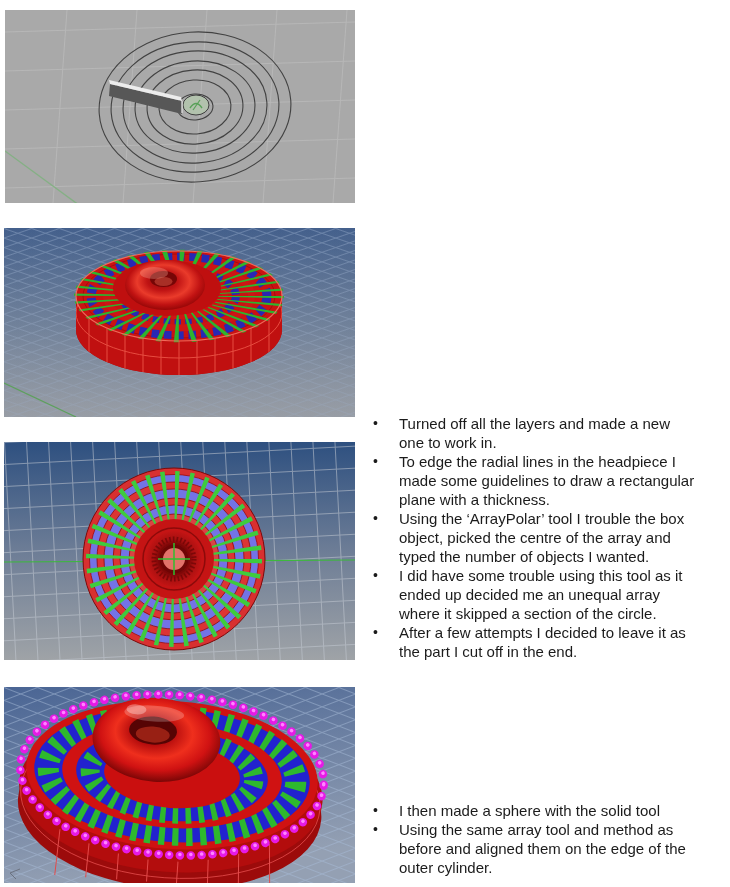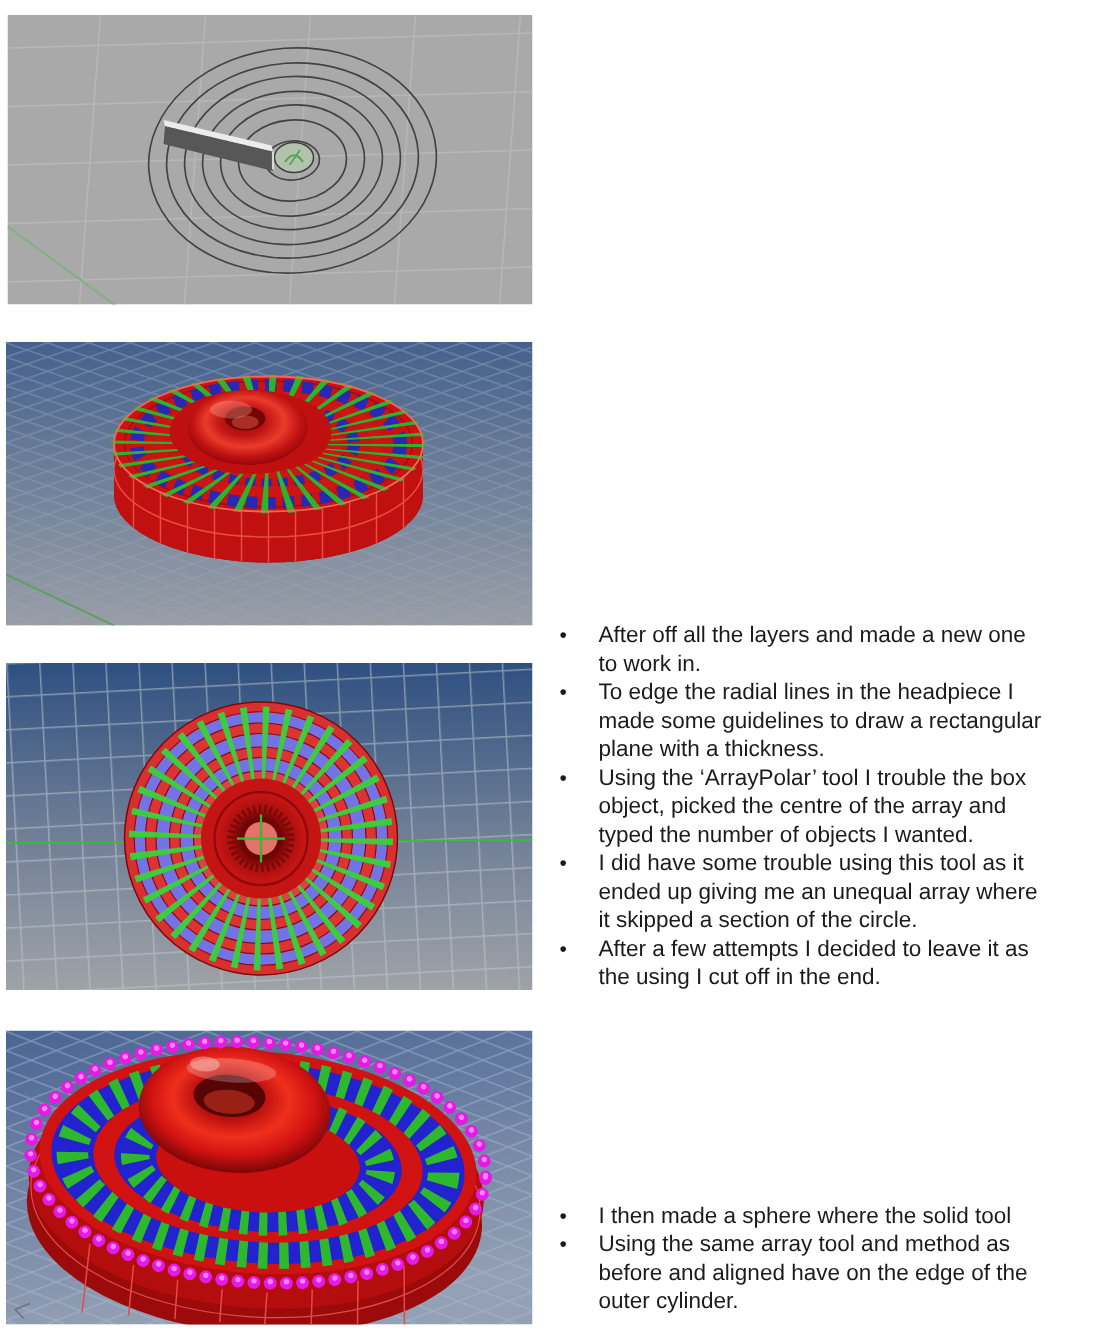--- a/index.html
+++ b/index.html
@@ -255,44 +255,44 @@
       <g stroke="#6b7280" stroke-width="1">
         <line x1="6" y1="186" x2="16" y2="182"></line>
         <line x1="6" y1="186" x2="12" y2="192"></line>
       </g>
     </svg>
   </figure>
 
   <ul class="notes notes1">
     <li>
       <span class="blt">•</span>
-      <span class="txt">After off all the layers and made a new one to work in.</span>
+      <span class="txt">Turned off all the layers and made a new one to work in.</span>
     </li>
     <li>
       <span class="blt">•</span>
       <span class="txt">To edge the radial lines in the headpiece I made some guidelines to draw a rectangular plane with a thickness.</span>
     </li>
     <li>
       <span class="blt">•</span>
       <span class="txt">Using the ‘ArrayPolar’ tool I trouble the box object, picked the centre of the array and typed the number of objects I wanted.</span>
     </li>
     <li>
       <span class="blt">•</span>
-      <span class="txt">I did have some trouble using this tool as it ended up giving me an unequal array where it skipped a section of the circle.</span>
-    </li>
-    <li>
-      <span class="blt">•</span>
-      <span class="txt">After a few attempts I decided to leave it as the using I cut off in the end.</span>
+      <span class="txt">I did have some trouble using this tool as it ended up decided me an unequal array where it skipped a section of the circle.</span>
+    </li>
+    <li>
+      <span class="blt">•</span>
+      <span class="txt">After a few attempts I decided to leave it as the part I cut off in the end.</span>
     </li>
   </ul>
 
   <ul class="notes notes2">
     <li>
       <span class="blt">•</span>
-      <span class="txt">I then made a sphere where the solid tool</span>
-    </li>
-    <li>
-      <span class="blt">•</span>
-      <span class="txt">Using the same array tool and method as before and aligned have on the edge of the outer cylinder.</span>
+      <span class="txt">I then made a sphere with the solid tool</span>
+    </li>
+    <li>
+      <span class="blt">•</span>
+      <span class="txt">Using the same array tool and method as before and aligned them on the edge of the outer cylinder.</span>
     </li>
   </ul>
 
 </div>
 
 </body></html>

